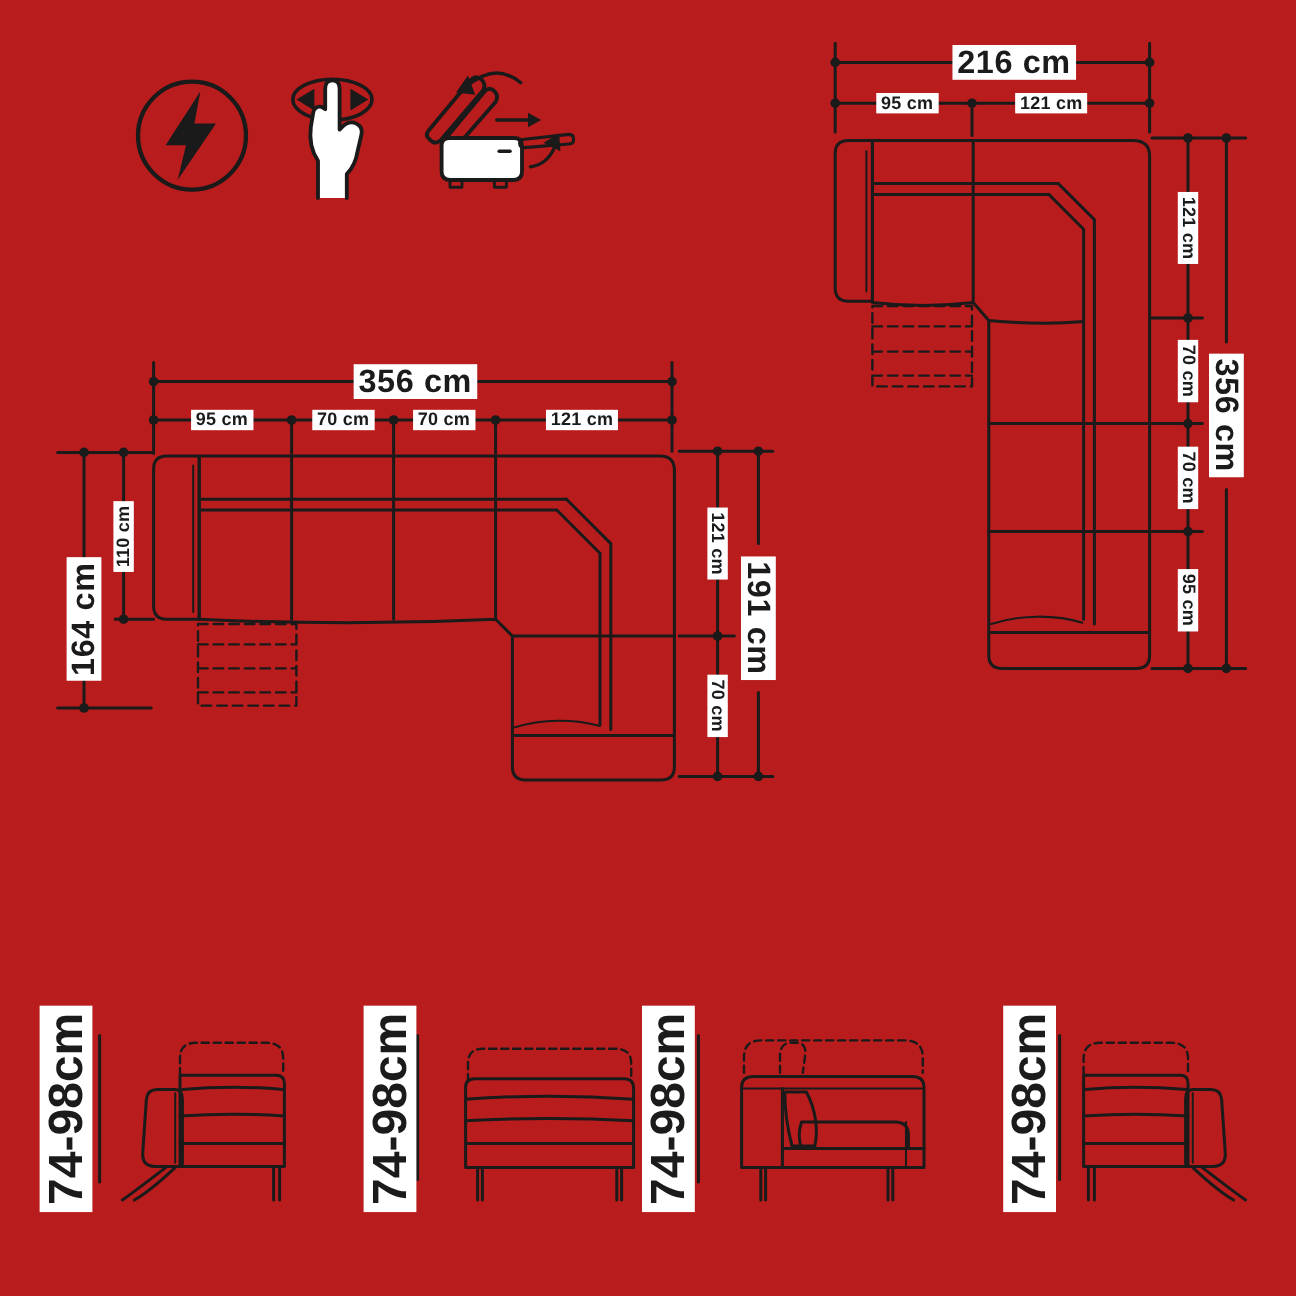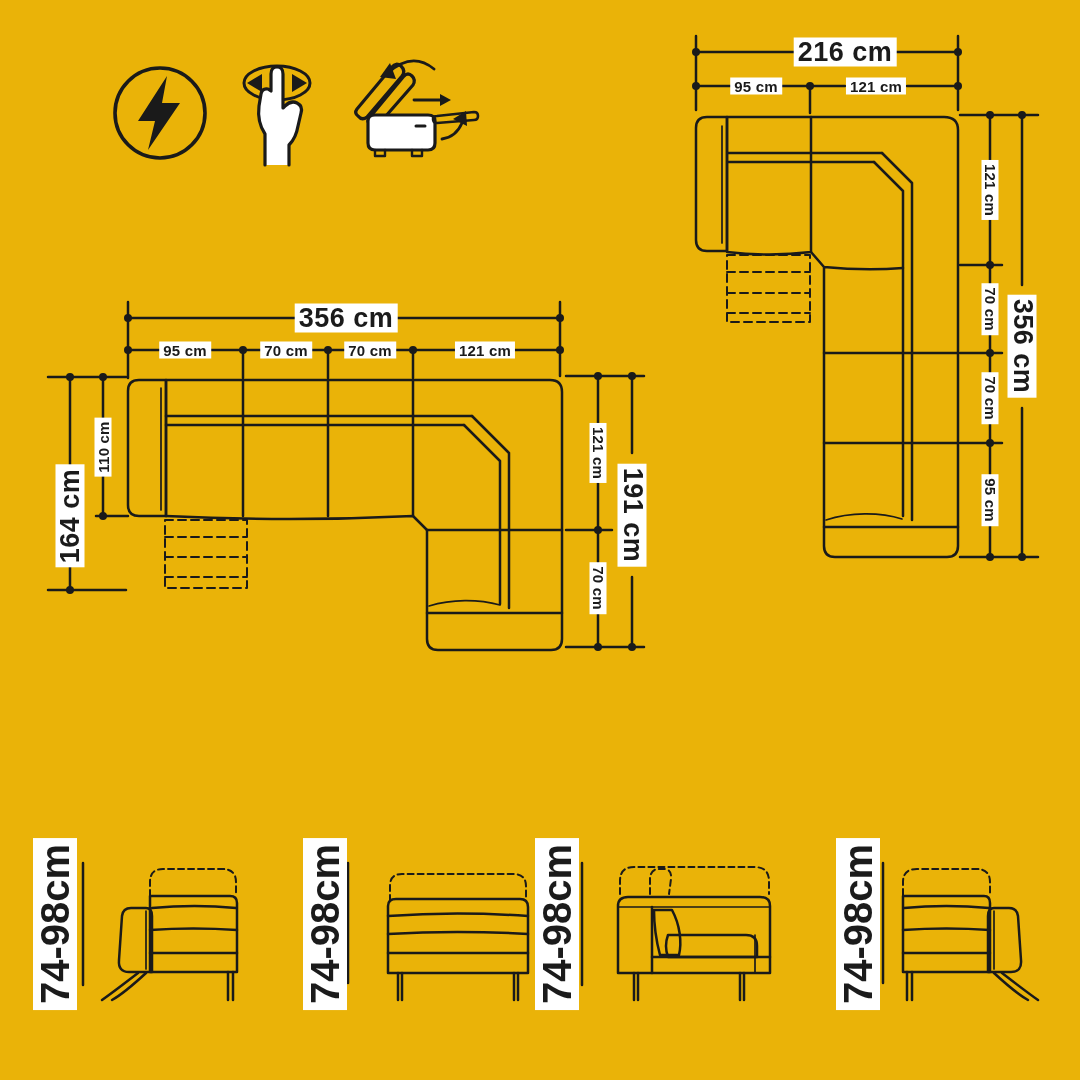--- a/index.html
+++ b/index.html
@@ -1,16 +1,16 @@
 <!DOCTYPE html>
 <html><head>
 <meta charset="utf-8">
 <style>
   html,body{margin:0;padding:0;background:#fff;}
-  .canvas{position:relative;width:1080px;height:1080px;background:#eab308;overflow:hidden;
+  .canvas{position:relative;width:1080px;height:1080px;background:#b91c1c;overflow:hidden;
           font-family:"Liberation Sans",sans-serif;}
   svg.art{position:absolute;left:0;top:0;}
   .art path{fill:none;stroke:#1a1a1a;stroke-width:2.5;stroke-linecap:round;stroke-linejoin:round;}
   .art path.thin{stroke-width:1.7;}
   .art path.dash{stroke-width:2;stroke-dasharray:8 5;}
   .art path.dash2{stroke-width:2;stroke-dasharray:6 4;}
   .art circle.dot{fill:#1a1a1a;stroke:none;}
   .icon path,.icon circle,.icon ellipse{fill:none;stroke:#1a1a1a;stroke-width:3.2;stroke-linecap:round;stroke-linejoin:round;}
   .icon .solid{fill:#1a1a1a;stroke:none;}
   .icon .whitefill{fill:#ffffff;stroke:#1a1a1a;}

